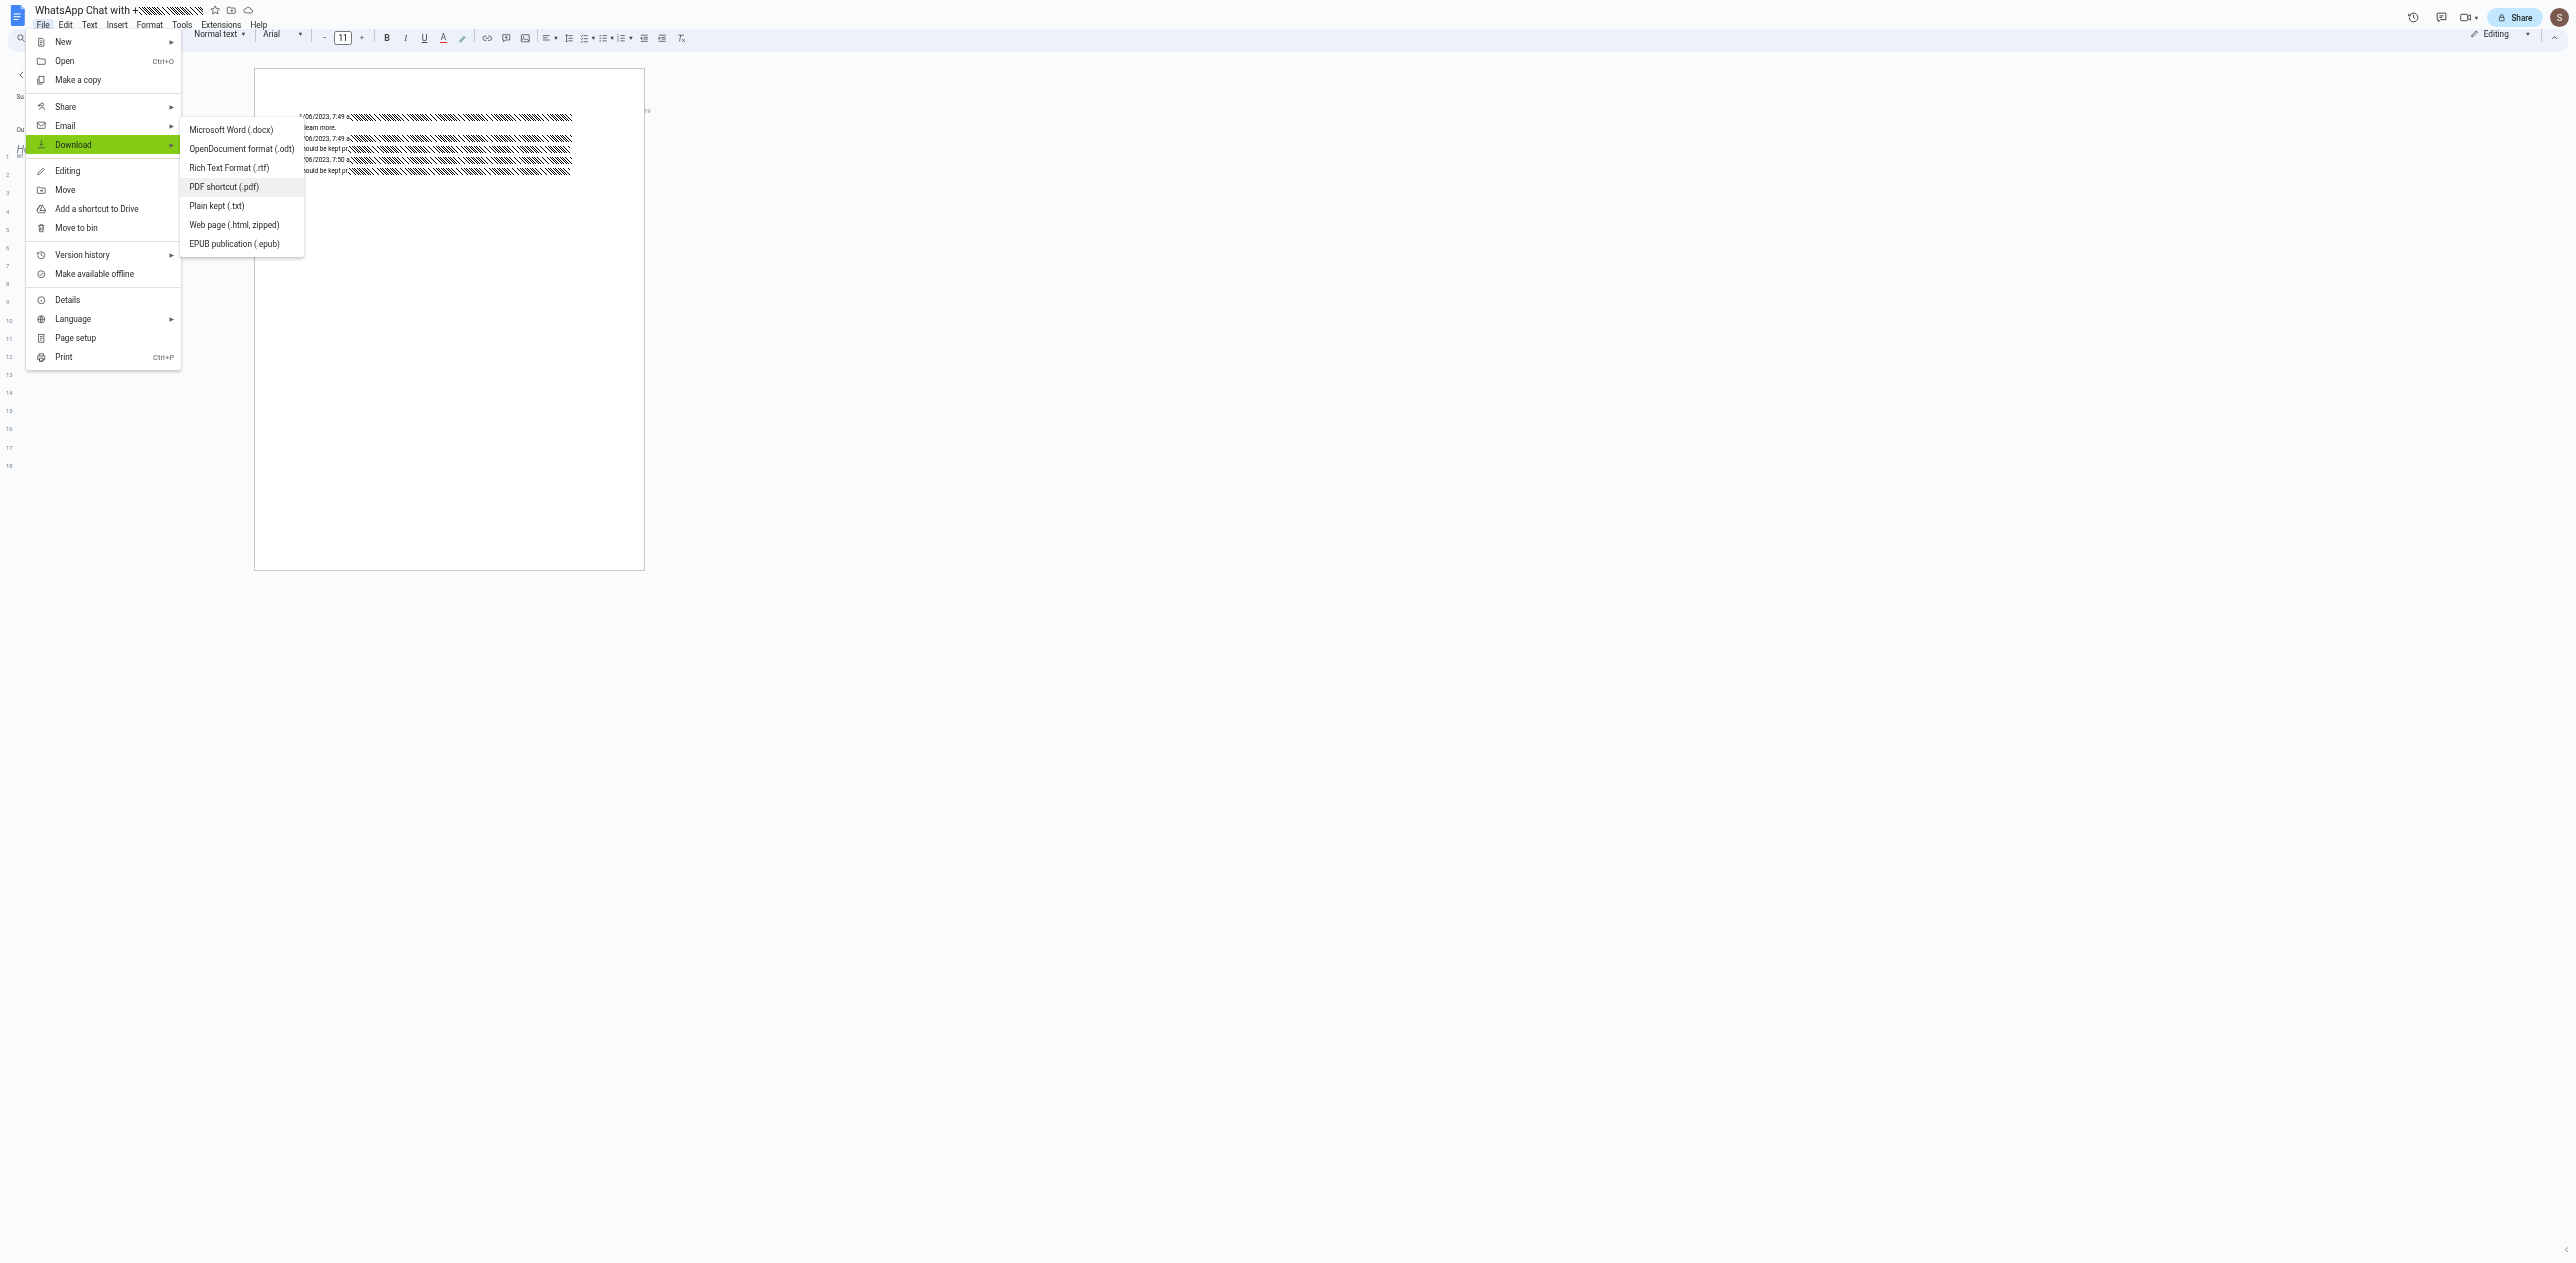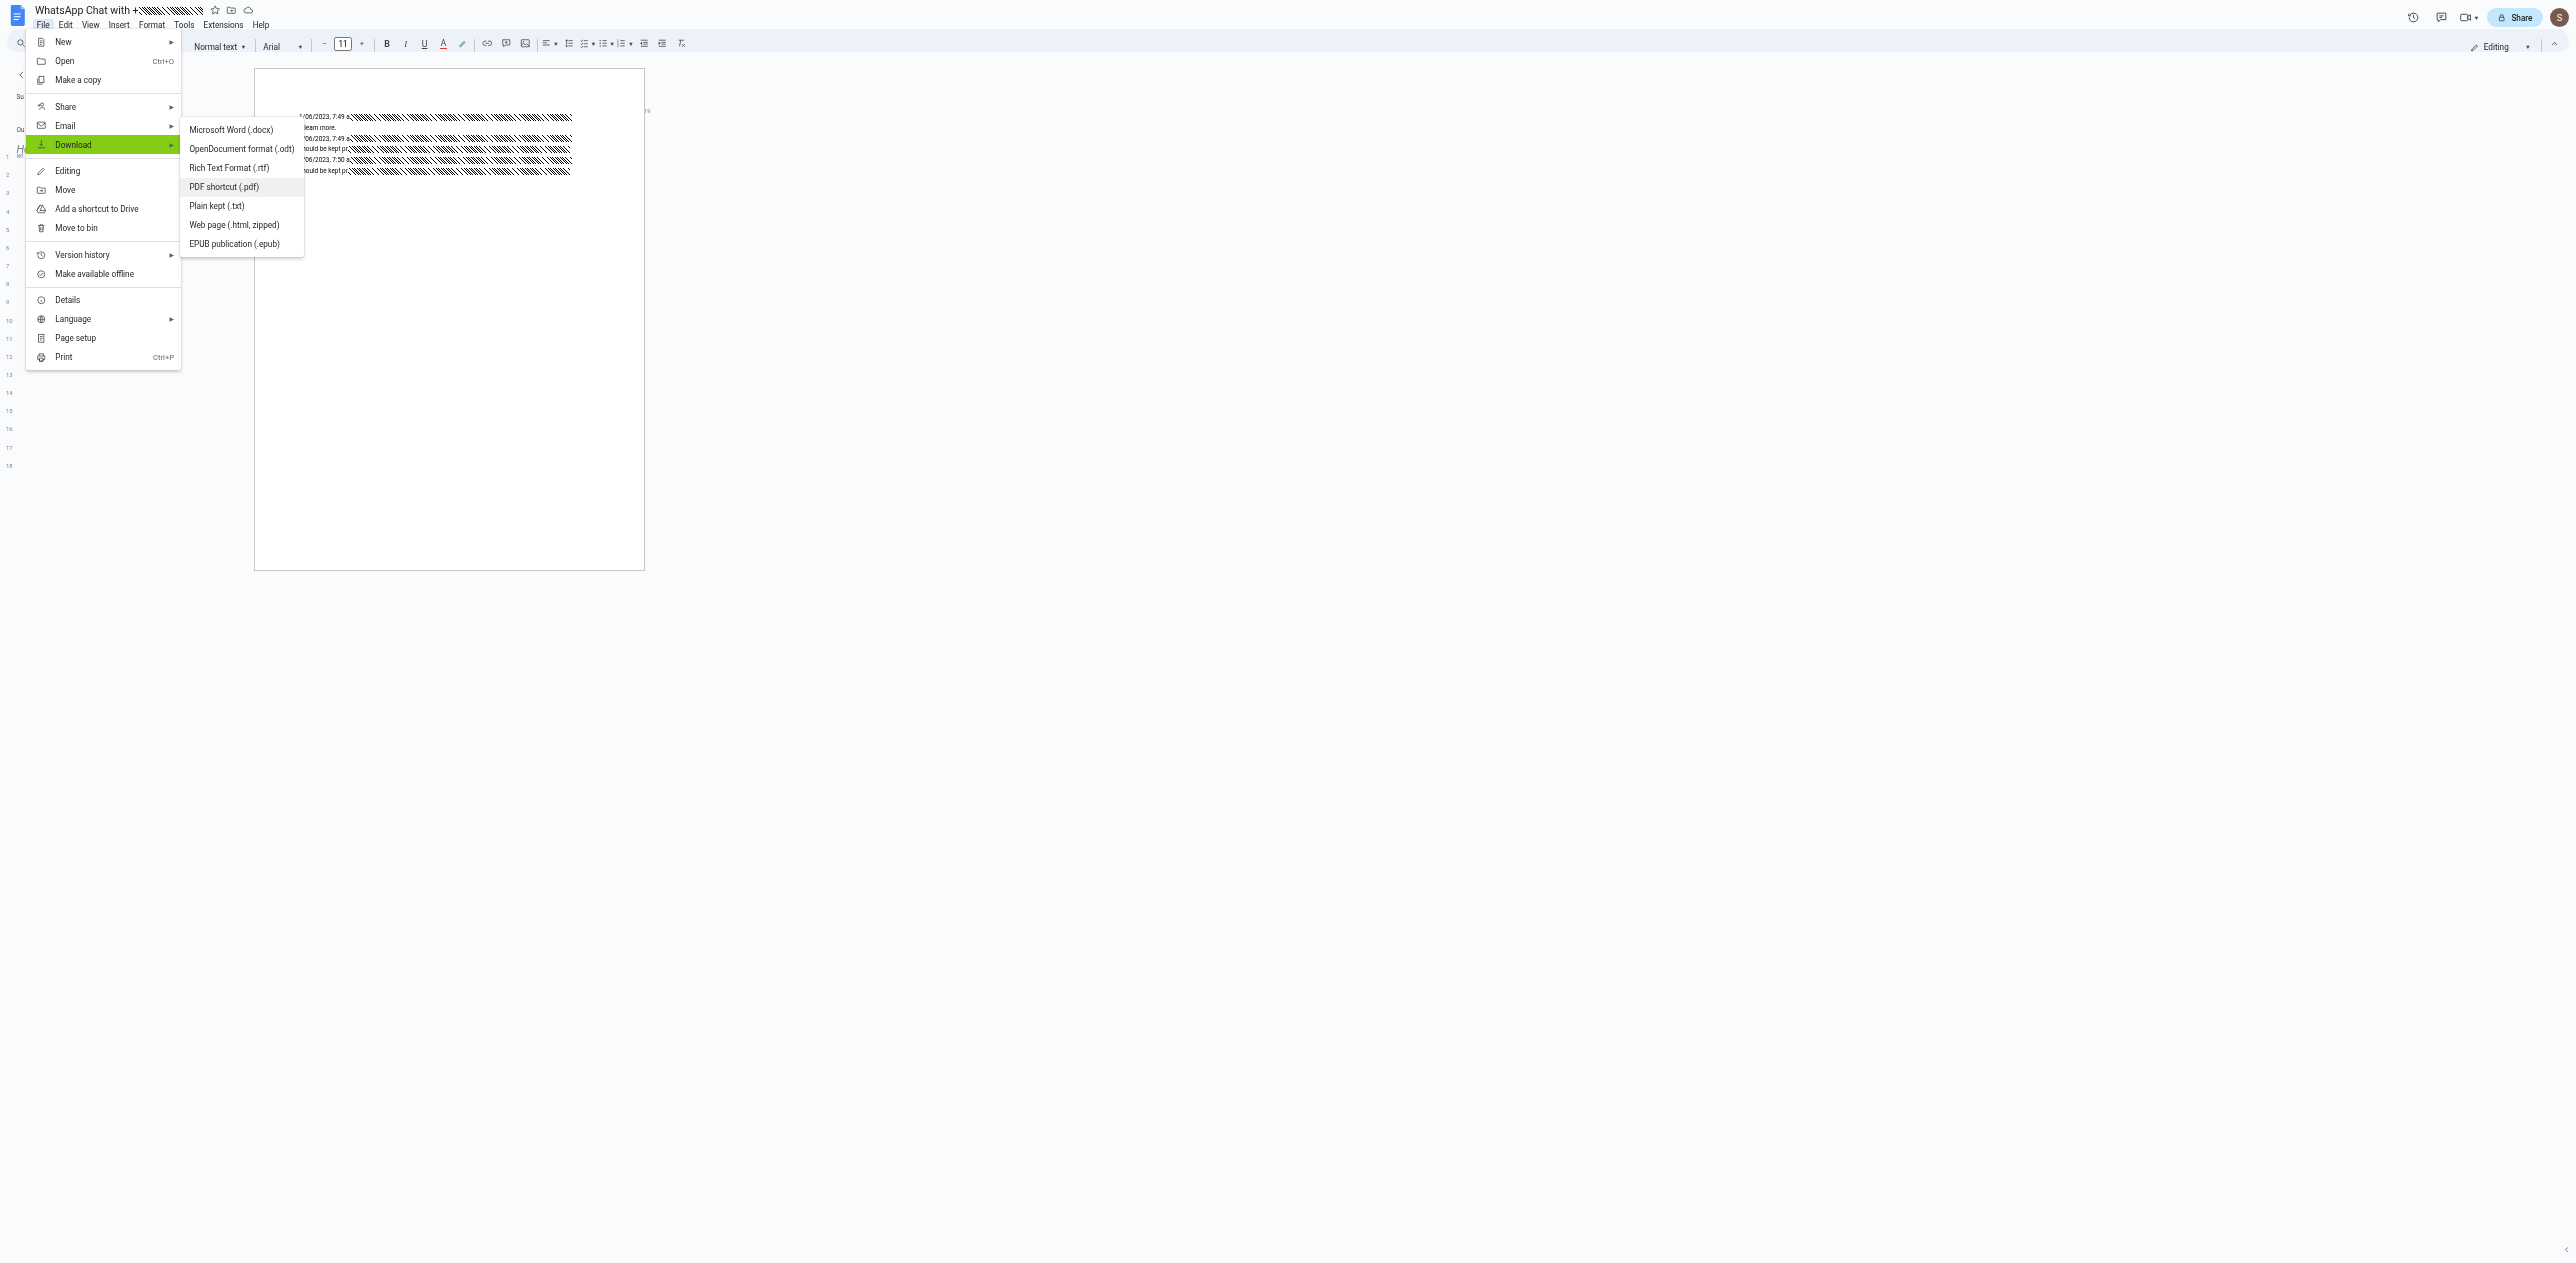--- a/index.html
+++ b/index.html
@@ -18,21 +18,21 @@
   .menu-item.active { background: #e0e9f8; }
   .header-spacer { flex: 1; }
   .header-actions { display: flex; align-items: center; gap: 7px; margin-top: 3.5px; }
   .header-action-btn { width: 21px; height: 21px; display: flex; align-items: center; justify-content: center; cursor: pointer; border-radius: 50%; color: #444746; }
   .video-btn { display: flex; align-items: center; gap: 1.2px; }
   .share-btn { background: #c2e7ff; padding: 4.7px 10.5px; border-radius: 11.7px; display: flex; align-items: center; gap: 4.7px; cursor: pointer; font-size: 8.2px; font-weight: 500; }
   .avatar { width: 19px; height: 19px; border-radius: 50%; background: #7b5a4e; color: #fff; display: flex; align-items: center; justify-content: center; font-size: 9.4px; cursor: pointer; }
 
   
   .toolbar-wrap { padding: 0 7px 4.7px 7px; }
-  .toolbar { background: #edf2fa; border-radius: 14px; height: 23.4px; display: flex; align-items: flex-end; padding: 0 5.9px; gap: 1.2px; }
+  .toolbar { background: #edf2fa; border-radius: 14px; height: 23.4px; display: flex; align-items: flex-start; padding: 0 5.9px; gap: 1.2px; }
   .tool-btn { width: 17.6px; height: 17.6px; display: flex; align-items: center; justify-content: center; cursor: pointer; border-radius: 2.3px; color: #444746; }
   .tool-sep { width: 0.6px; height: 13px; background: #c7c7c7; margin: 0 2.3px; }
   .style-select { padding: 0 4.7px; min-width: 53px; display: flex; align-items: center; gap: 3.5px; font-size: 8.2px; cursor: pointer; }
   .font-select { padding: 0 4.7px; min-width: 41px; display: flex; align-items: center; gap: 3.5px; font-size: 8.2px; cursor: pointer; }
   .font-size-box { display: flex; align-items: center; gap: 1.2px; }
   .font-size-input { width: 17.6px; height: 14px; border: 0.6px solid #747775; border-radius: 2.3px; text-align: center; font-size: 8.2px; background: #fff; }
   .toolbar-spacer { flex: 1; }
   .editing-mode { display: flex; align-items: center; gap: 4.7px; padding: 0 7px; cursor: pointer; font-size: 8.2px; }
   .chev-down { font-size: 5.9px; color: #444746; }
   .collapse-btn { width: 17.6px; height: 17.6px; display: flex; align-items: center; justify-content: center; cursor: pointer; }
@@ -96,21 +96,21 @@
         </span>
       <span class="title-icon">
           <svg width="10.5" height="10.5" viewBox="0 0 24 24">
             <path fill="none" stroke="currentColor" stroke-width="1.8" d="M7 18a5 5 0 010-10 6 6 0 0111 2 4 4 0 010 8z"></path>
           </svg>
         </span>
     </div>
     <div class="menu-bar">
       <span class="menu-item active">File</span>
       <span class="menu-item">Edit</span>
-      <span class="menu-item">View</span>
+      <span class="menu-item">Text</span>
       <span class="menu-item">Insert</span>
       <span class="menu-item">Format</span>
       <span class="menu-item">Tools</span>
       <span class="menu-item">Extensions</span>
       <span class="menu-item">Help</span>
     </div>
   </div>
   <div class="header-spacer"></div>
   <div class="header-actions">
     <div class="header-action-btn">

